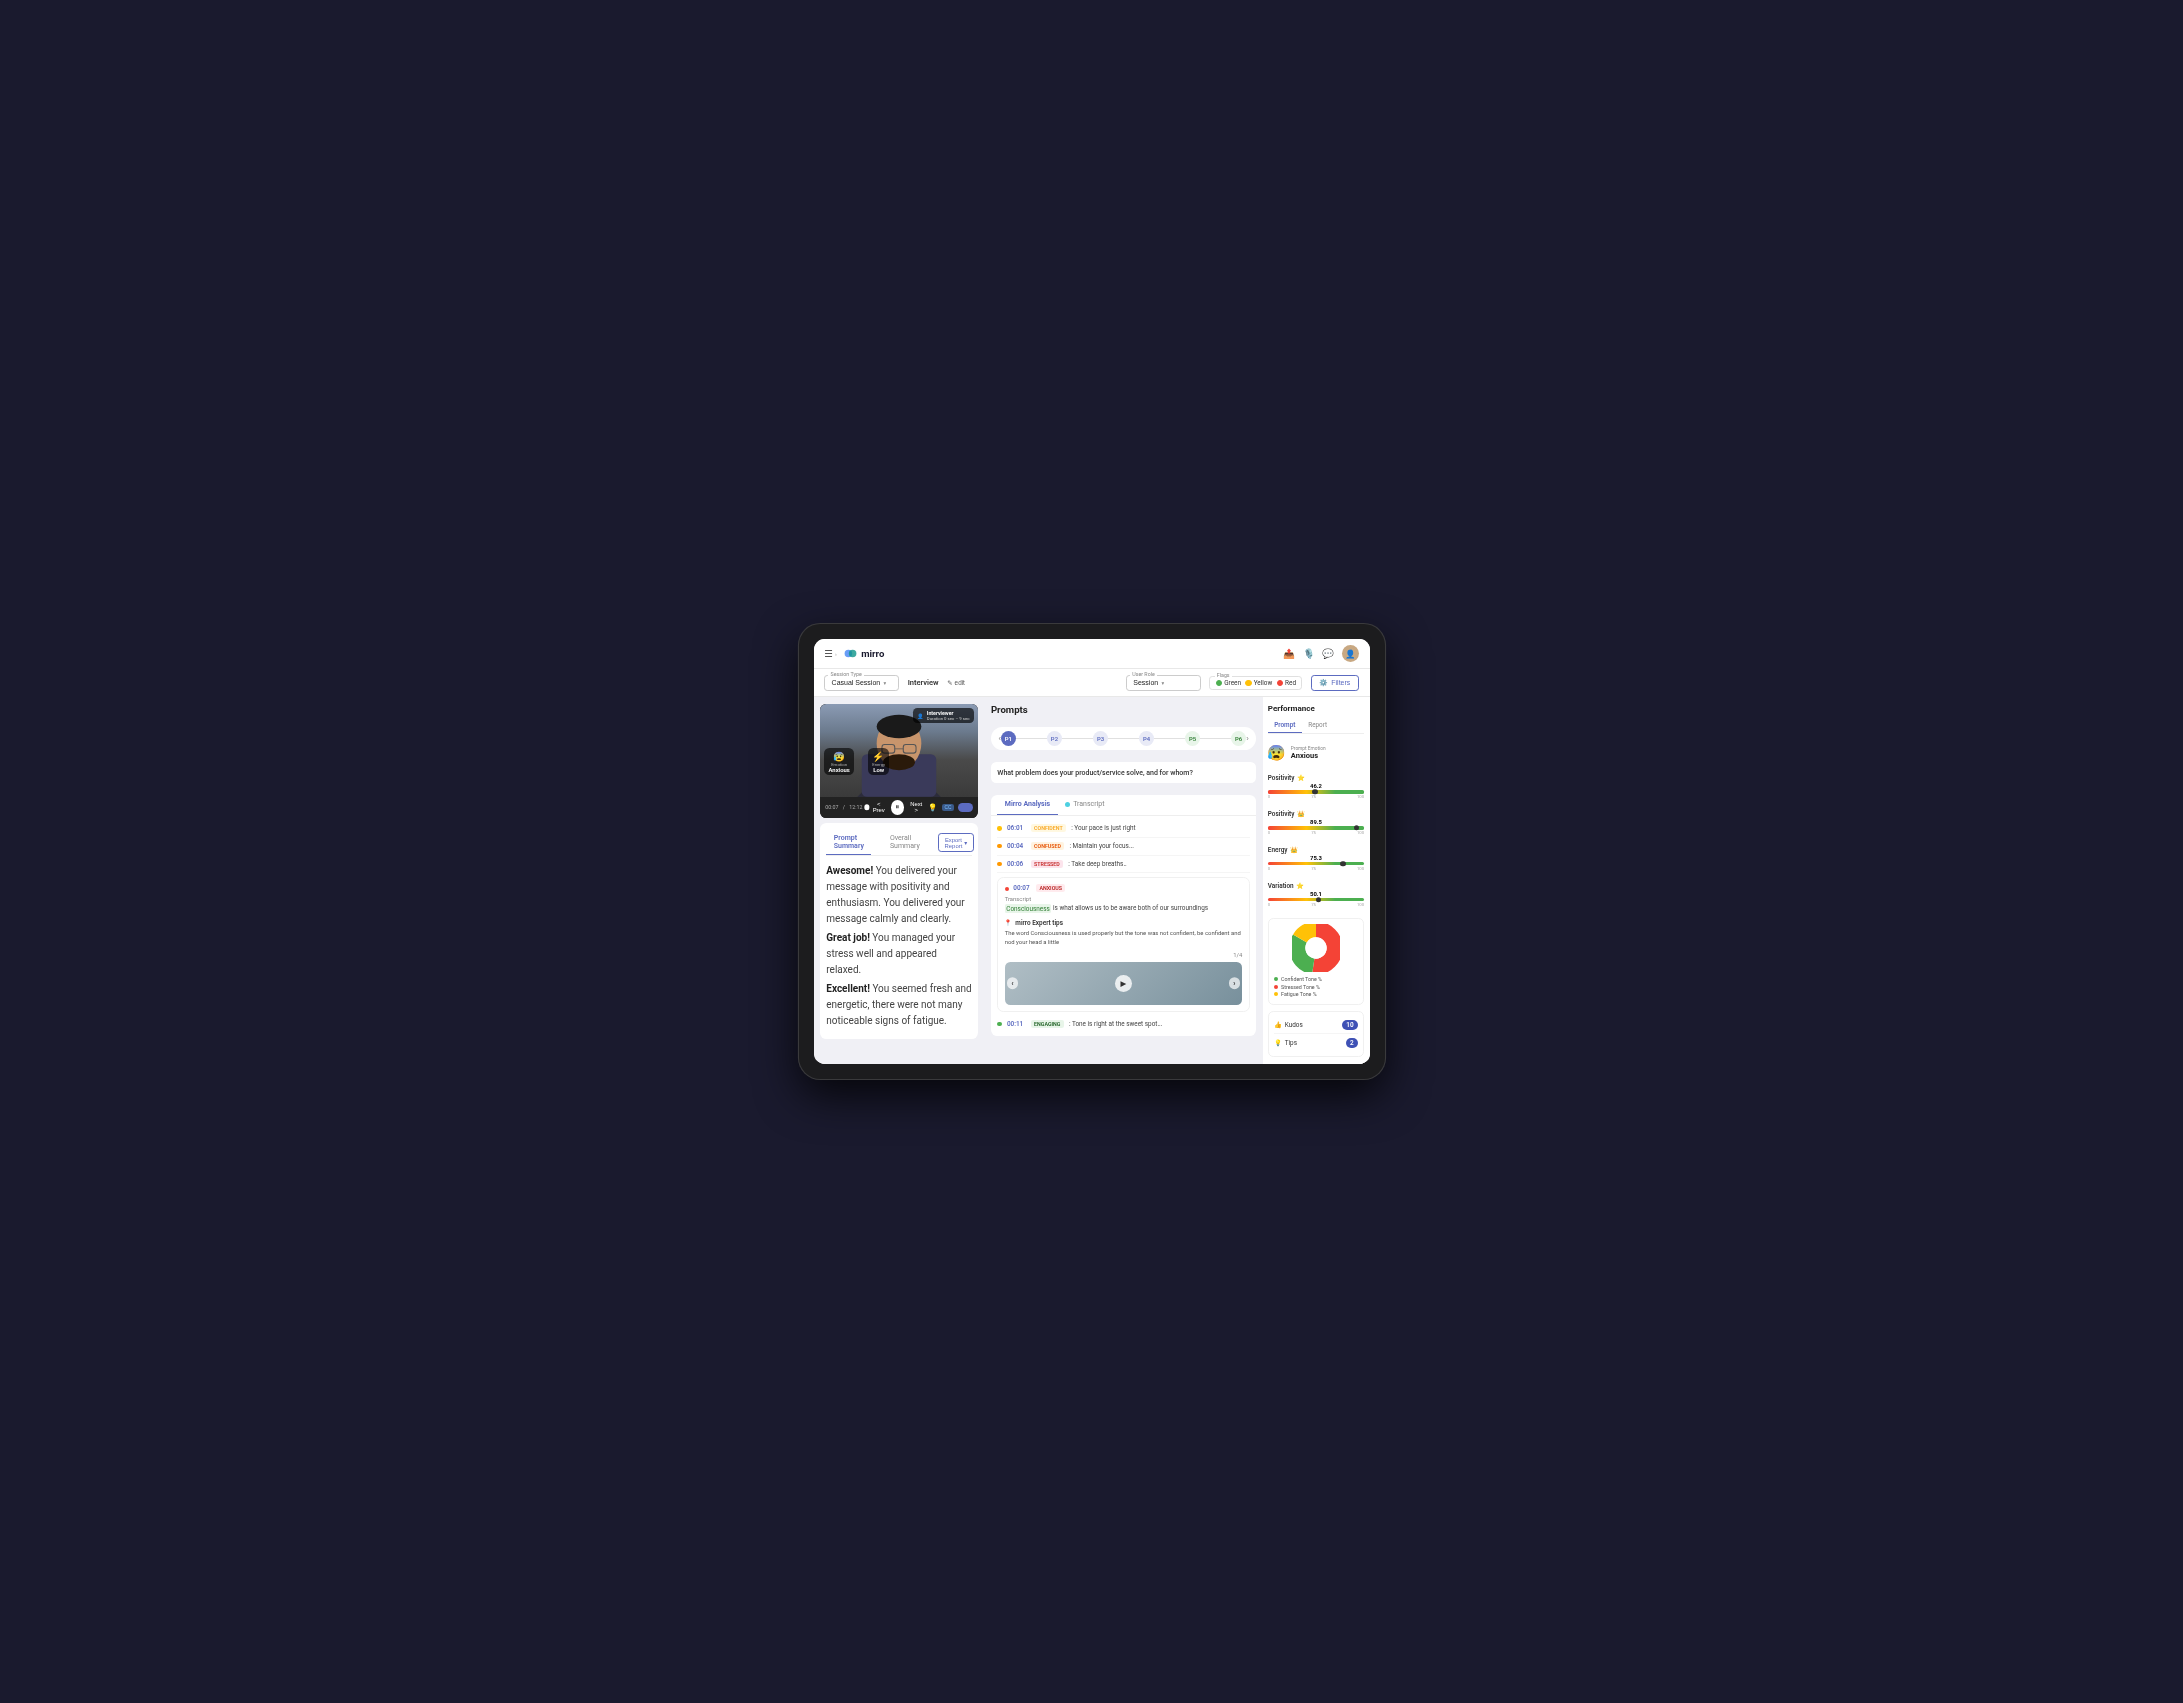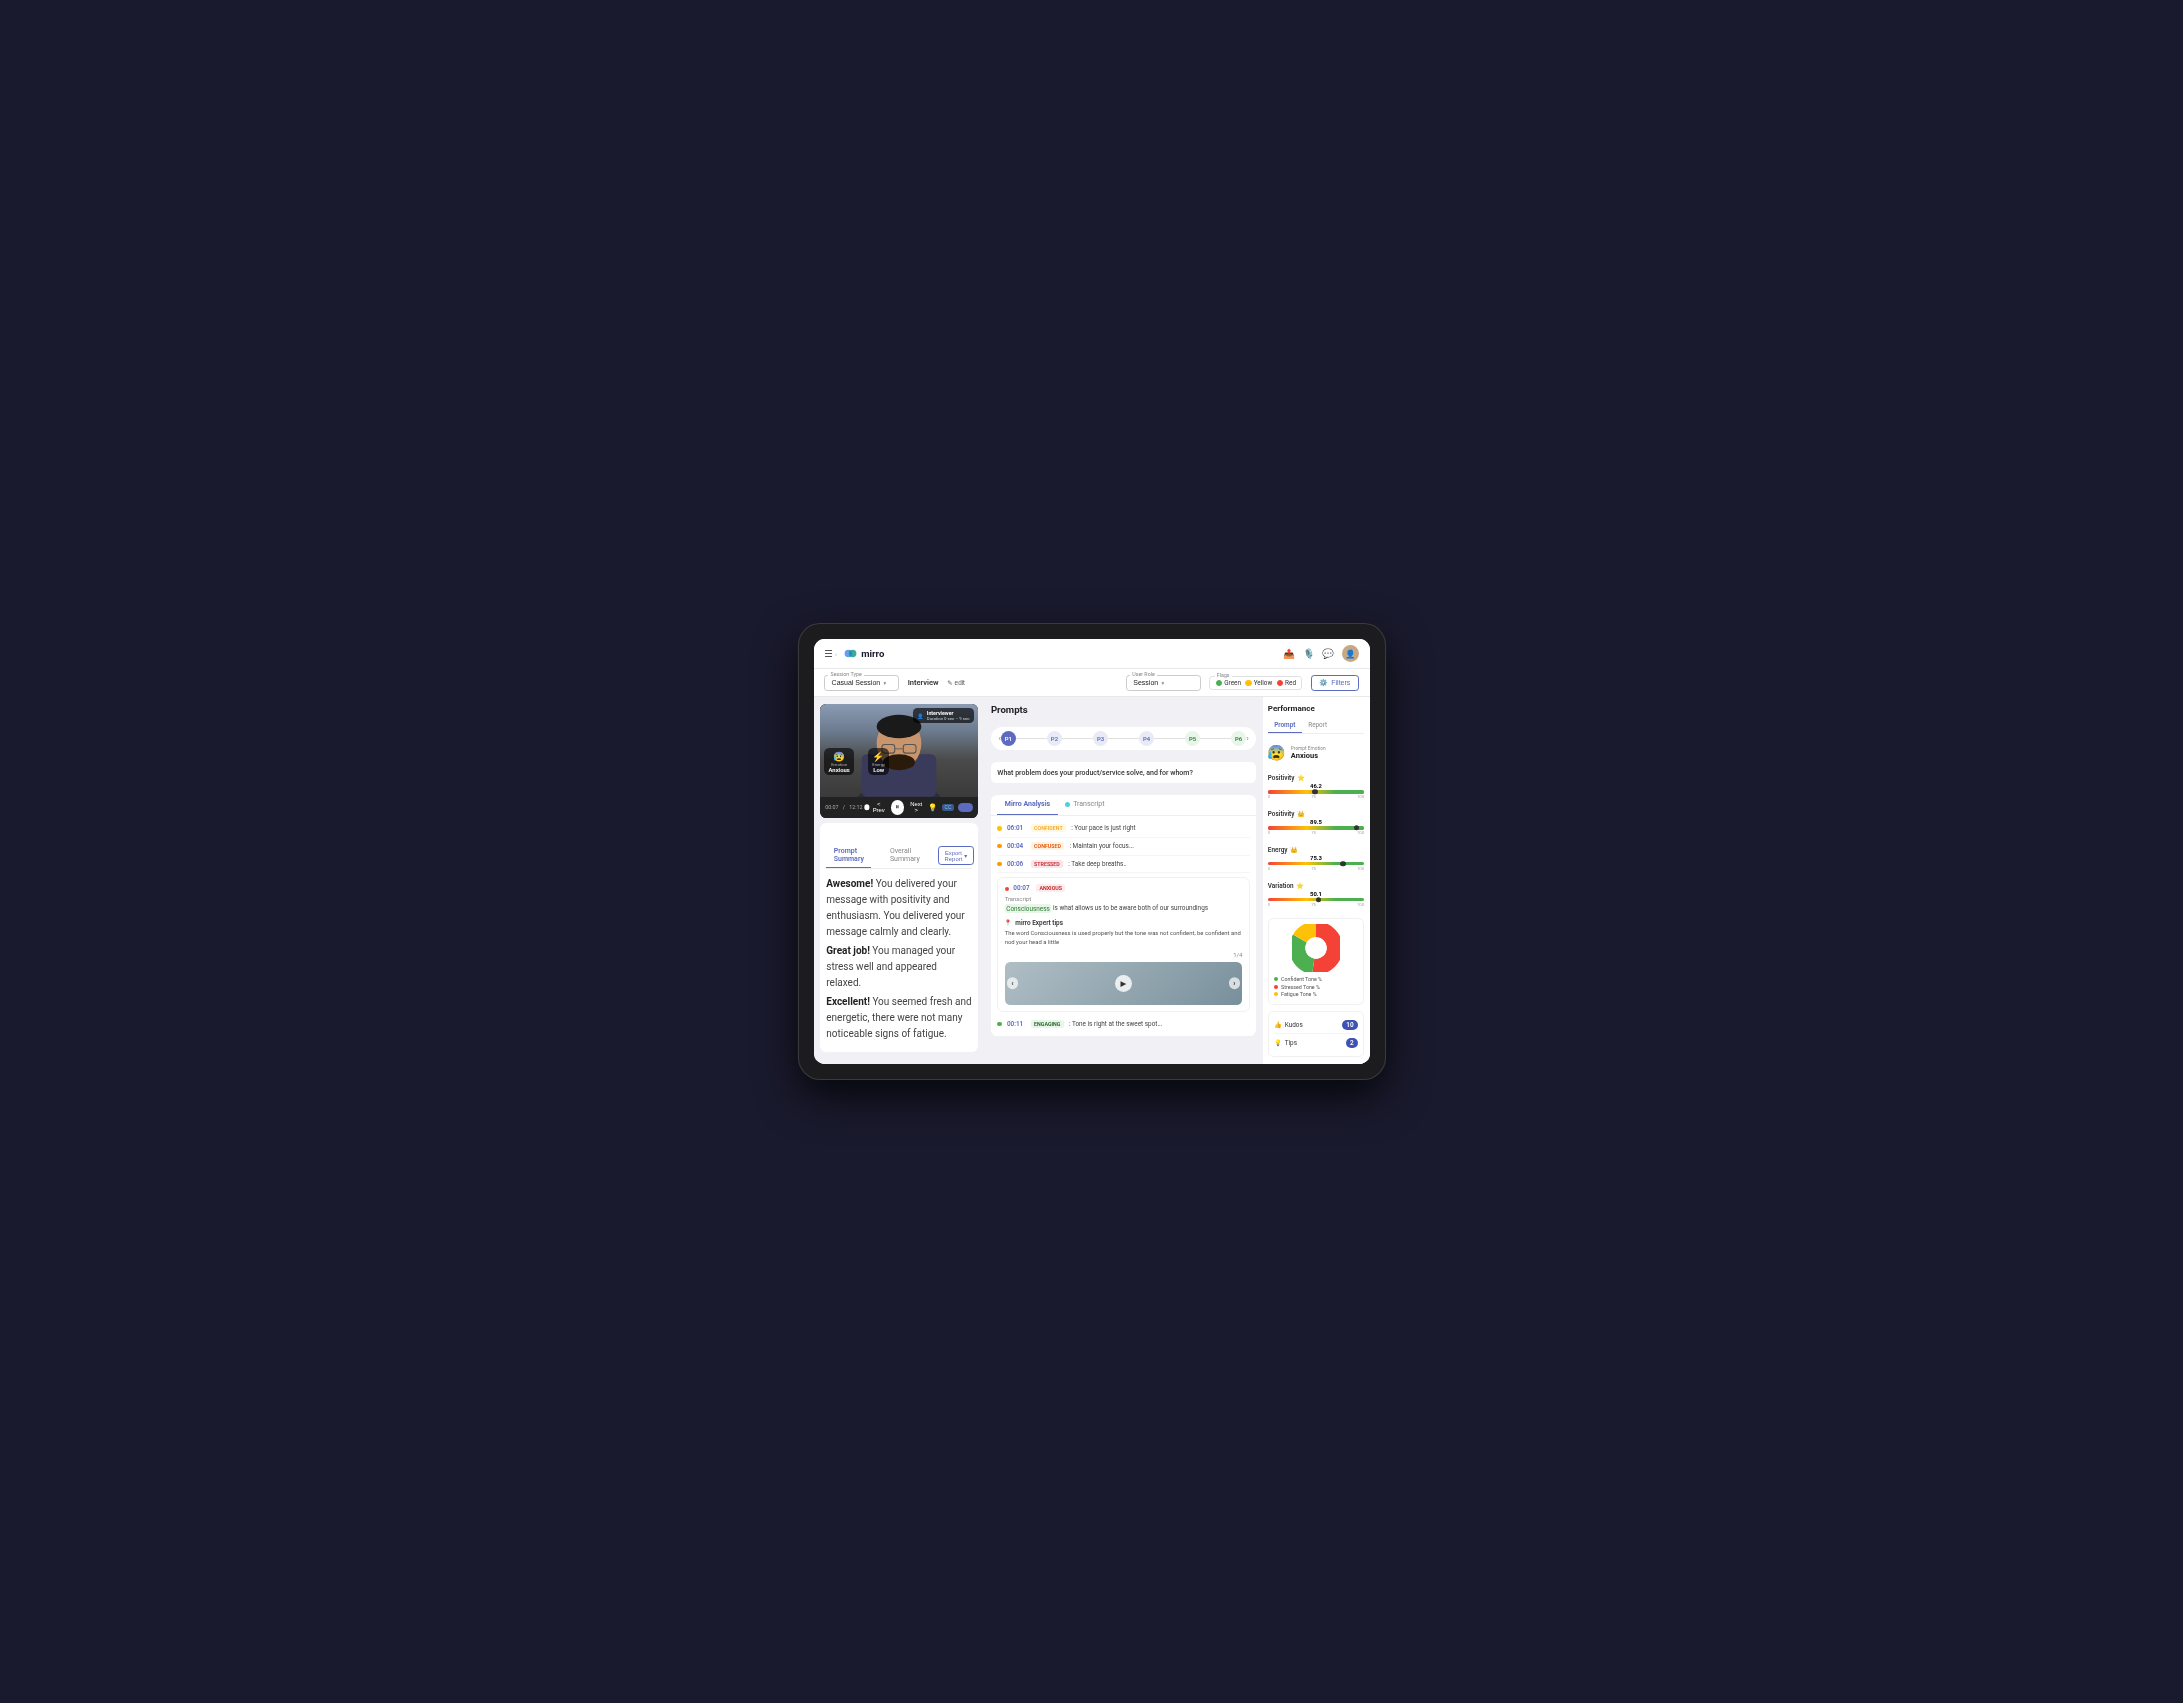--- a/index.html
+++ b/index.html
@@ -335,21 +335,20 @@
       border-radius: 6.4px;
       overflow: hidden;
       padding: 6.4px;
     }
     .tab-header {
       display: flex;
       align-items: center;
       gap: 11px;
       border-bottom: 0.5px solid #eee;
       margin-bottom: 6.4px;
-      margin-top: 13px;
     }
     .tab-item {
       padding: 4.3px 7.5px;
       font-size: 7px;
       cursor: pointer;
       color: #888;
       border-bottom: 1.1px solid transparent;
     }
     .tab-item.active {
       color: #5c6bc0;

